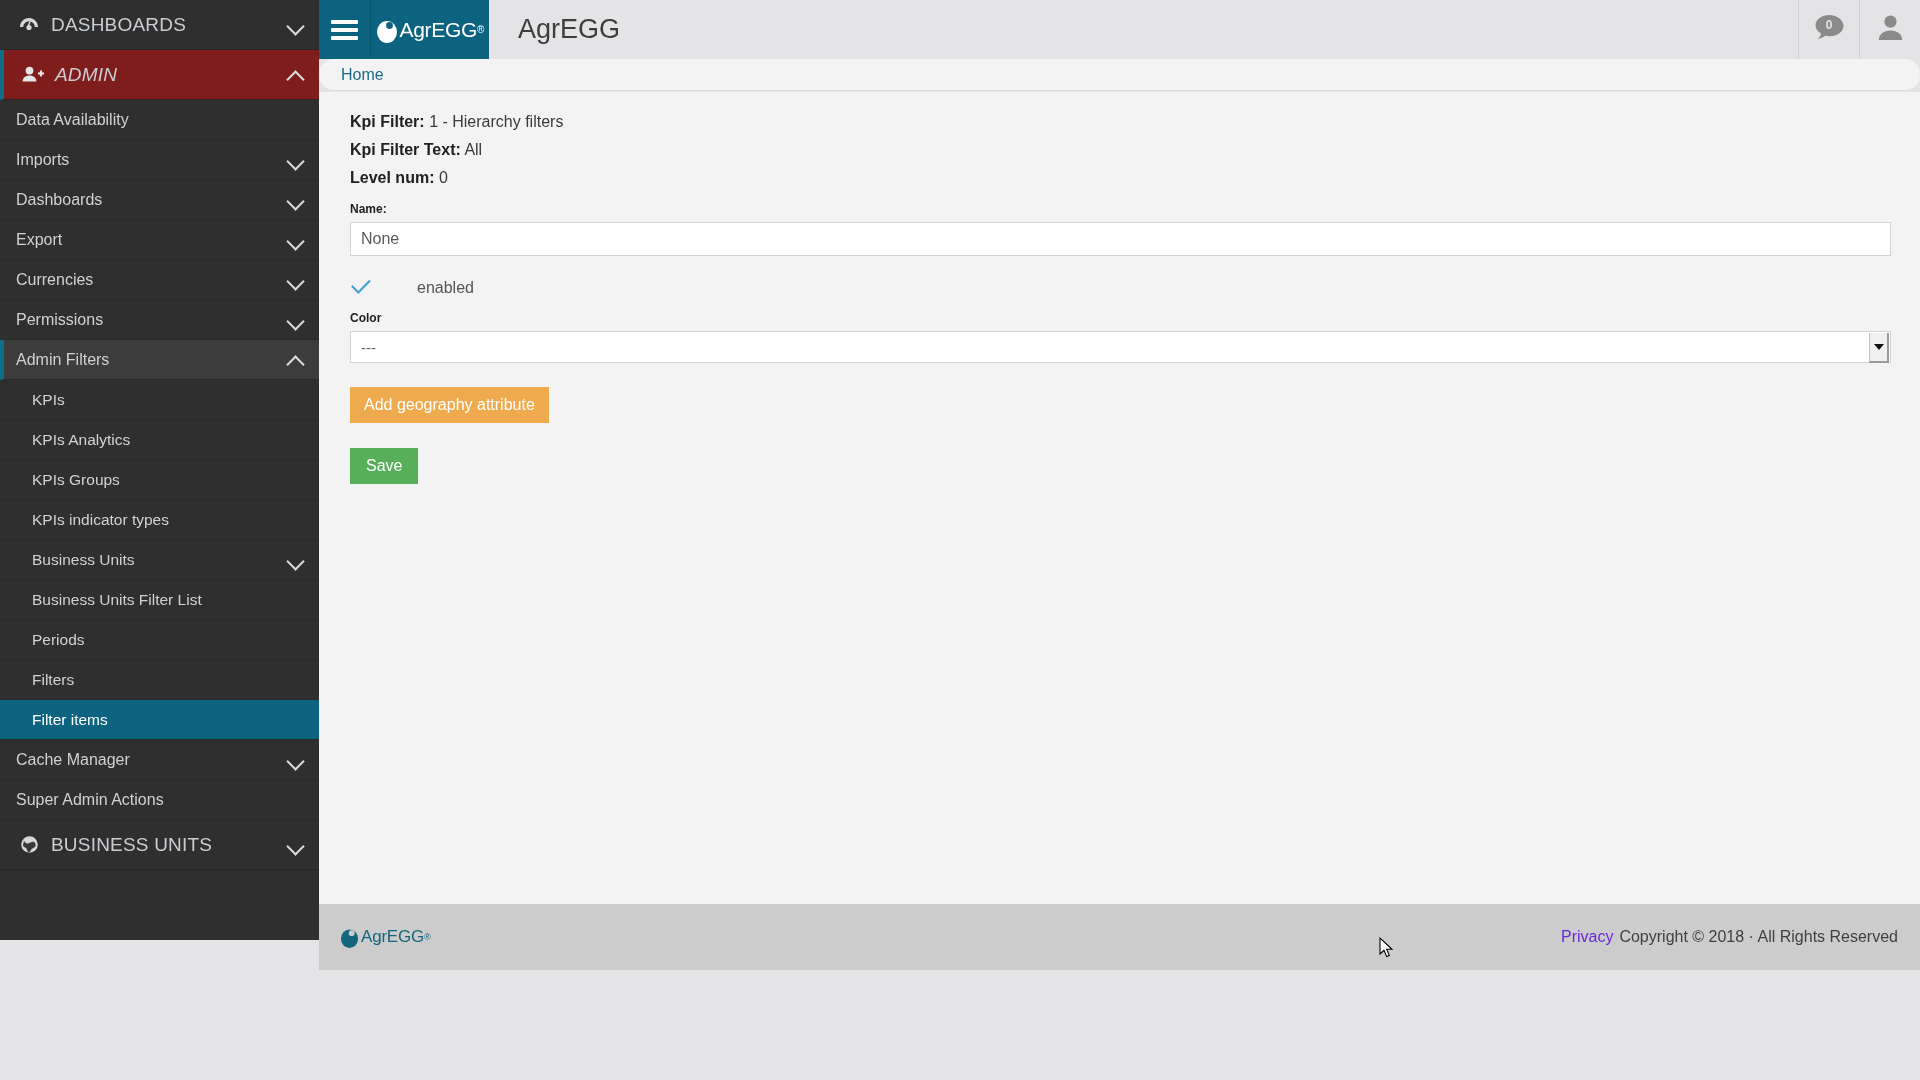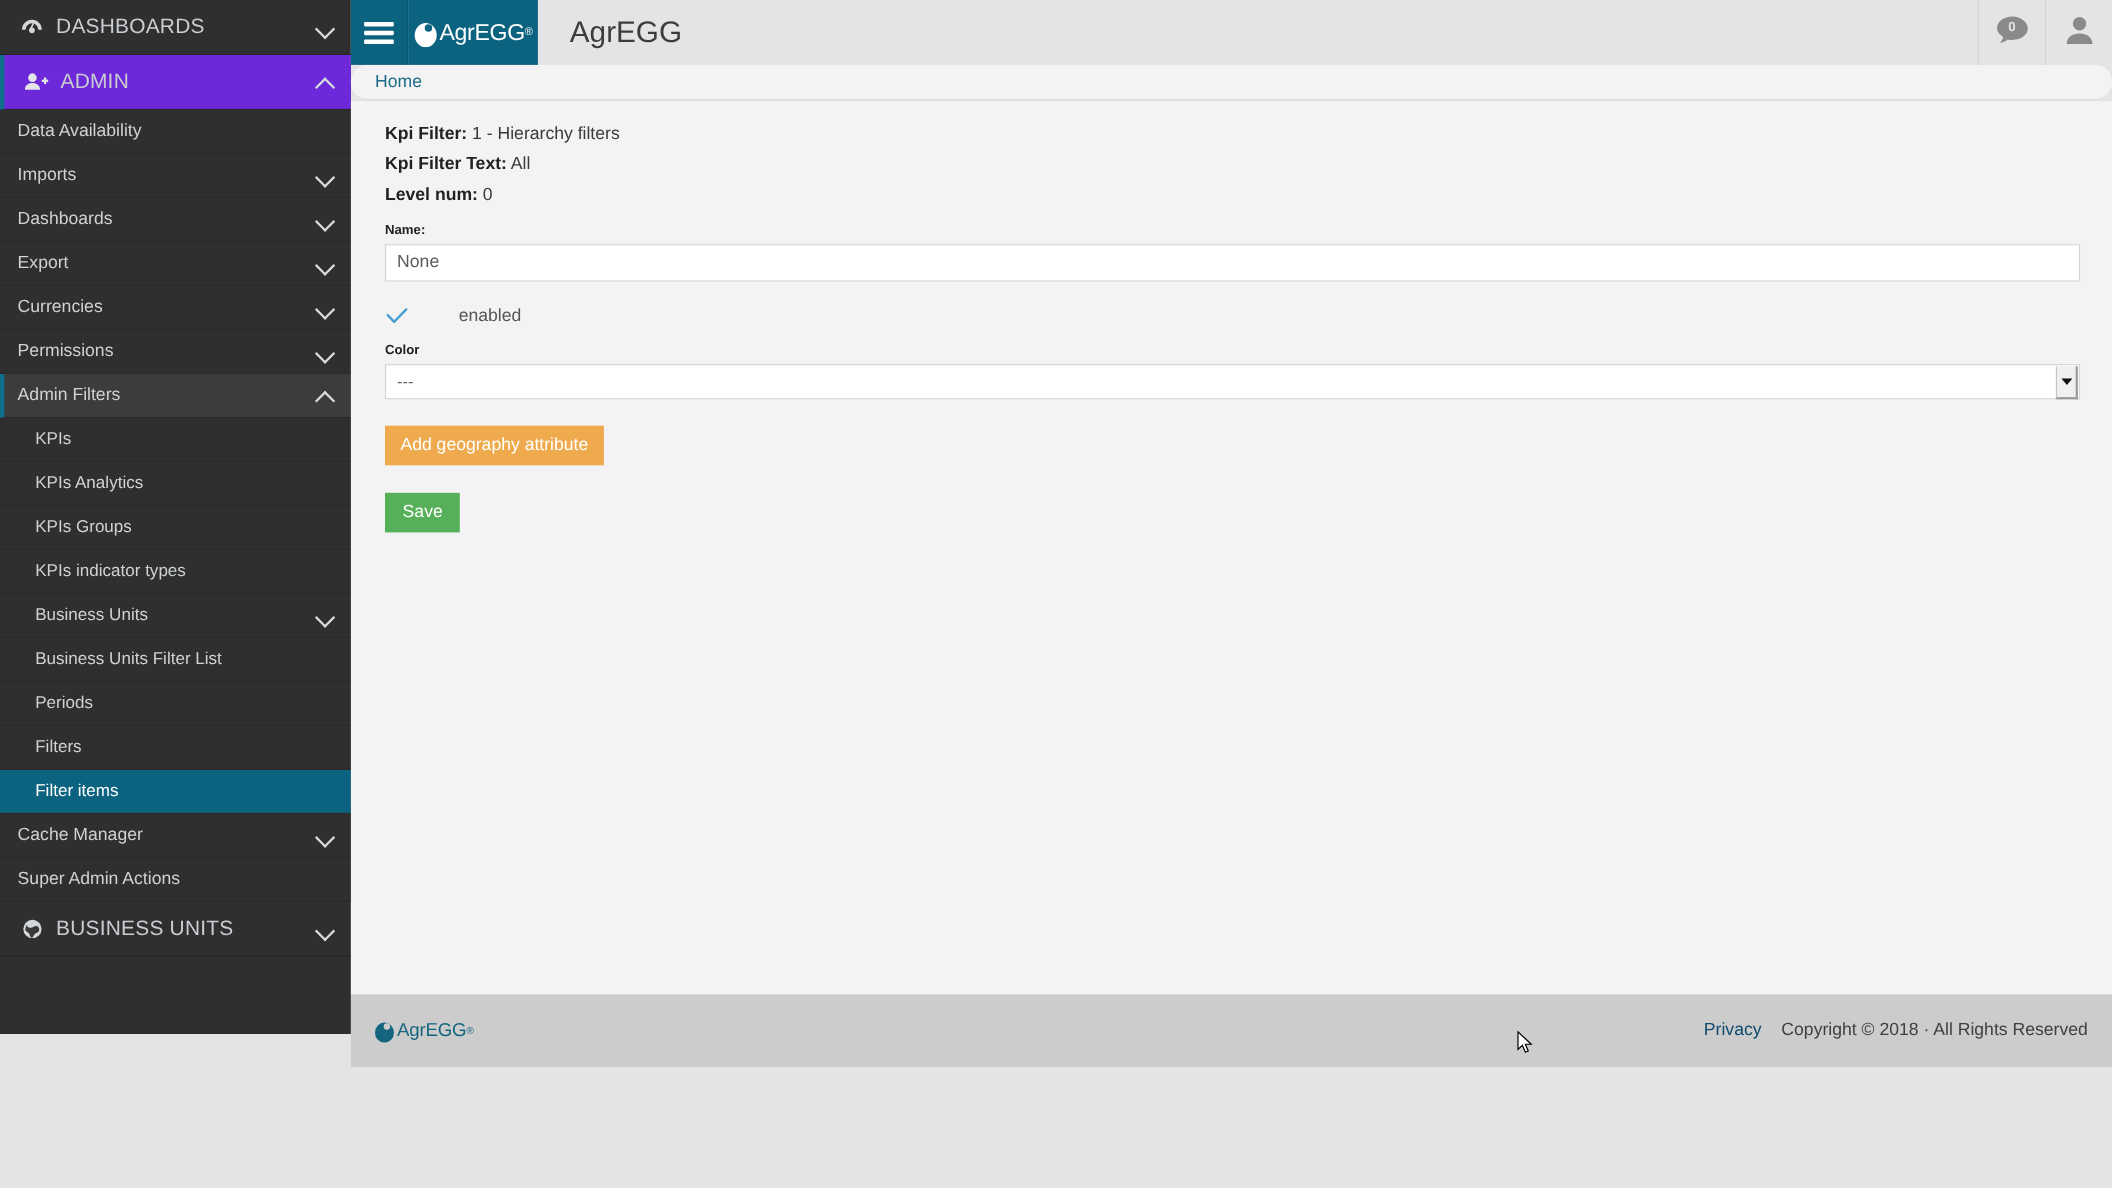--- a/index.html
+++ b/index.html
@@ -25,22 +25,23 @@
     display: flex; align-items: center;
     height: 50px;
     padding: 0 14px 0 16px;
     color: #c9cdd1;
     font-size: 19px;
     letter-spacing: .2px;
     border-bottom: 1px solid #262626;
     cursor: pointer;
   }
   .side-section-head.active {
-    background: #6d28d9;
+    background: #7f1d1d;
     border-left: 4px solid #0e6e8c;
+    font-style: italic;
   }
   .side-section-head .sec-ico {
     width: 26px; margin-right: 9px;
     display: inline-flex; align-items: center; justify-content: center;
     color: #d5d8da;
   }
   .side-section-head .sec-label { flex: 1 1 auto; }
   .chev {
     width: 18px; height: 18px;
     display: inline-block;
@@ -238,21 +239,21 @@
   }
   .foot-brand { display: flex; align-items: center; color: #14667f; }
   .foot-word { font-size: 17px; letter-spacing: -.2px; }
   .foot-reg { font-size: 9px; vertical-align: super; }
   .foot-right {
     margin-left: auto;
     display: flex; align-items: center;
     font-size: 16px; color: #3f3f3f;
   }
   .foot-right a {
-    color: #0c4a6e; text-decoration: none; margin-right: 18px; cursor: pointer;
+    color: #6d28d9; text-decoration: none; margin-right: 6px; cursor: pointer;
   }
   #belowfoot {
     position: absolute; left: 319px; top: 970px;
     width: 1601px; height: 110px;
     background: #e4e4e6;
   }
 
   
   #cursor { position: absolute; left: 1379px; top: 937px; pointer-events: none; }
 </style>

